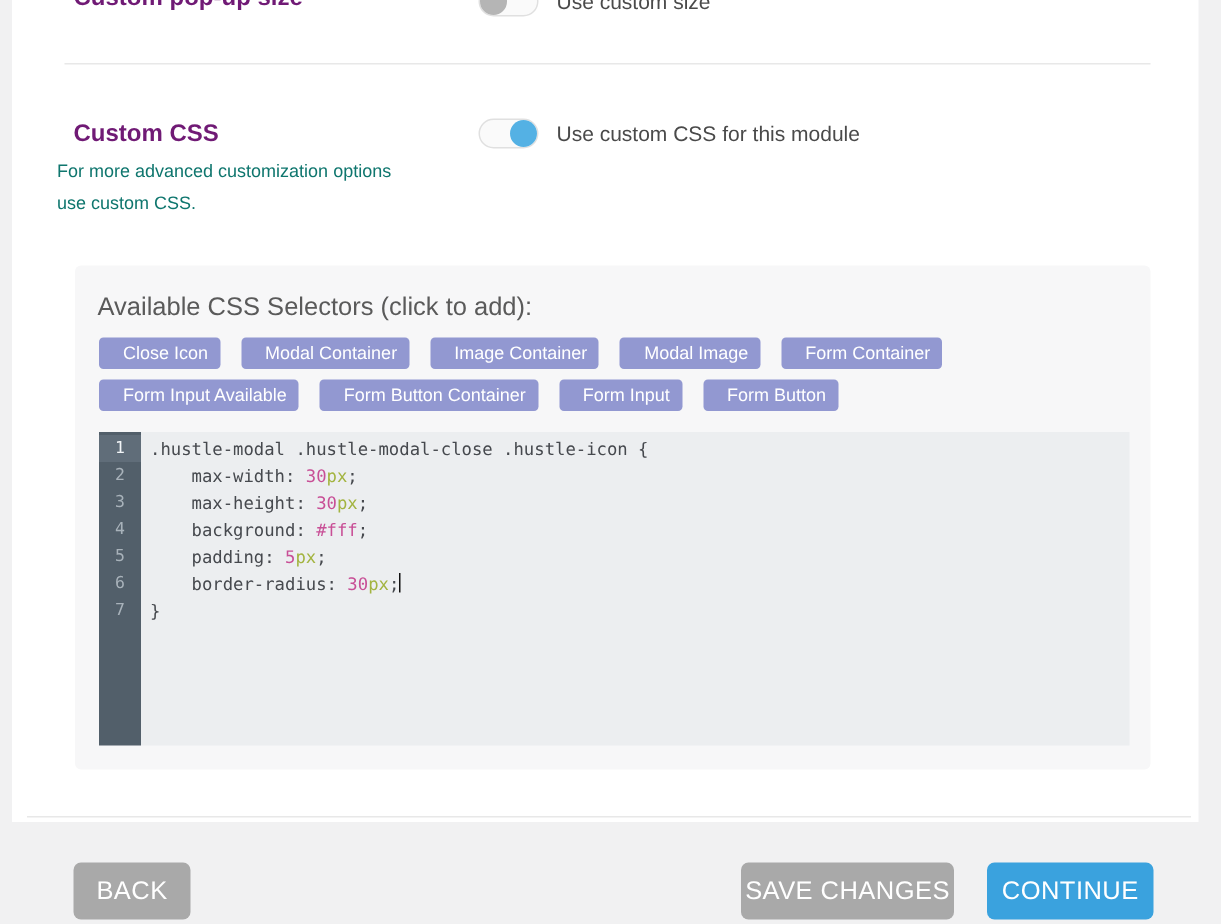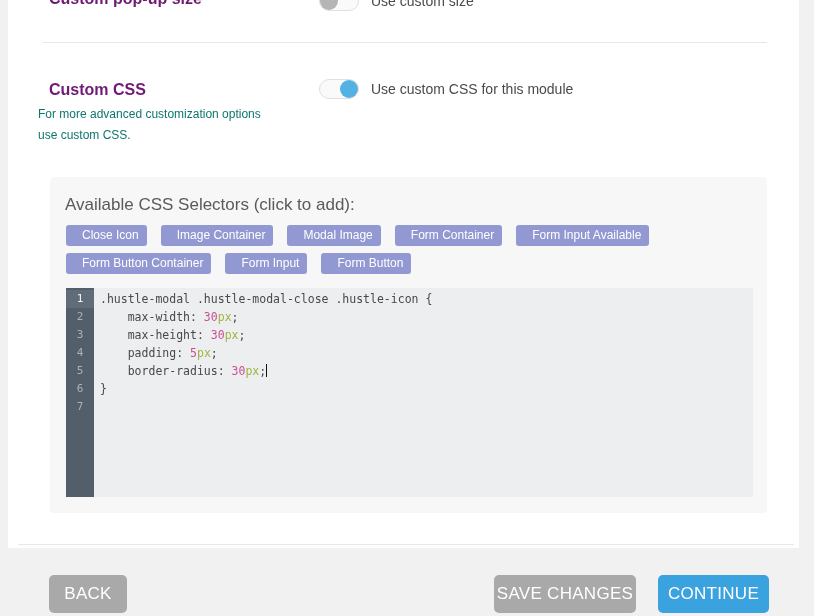--- a/index.html
+++ b/index.html
@@ -196,20 +196,21 @@
     <div class="desc-line" style="top:128px;">use custom CSS.</div>
     <div class="toggle on" style="left:311px; top:79px;">
       <span class="knob"></span>
     </div>
     <div class="row-toggle-label" style="left:363px; top:81px;">Use custom CSS for this module</div>
 
     <div class="panel">
       <div class="panel-heading">Available CSS Selectors (click to add):</div>
       <div class="tags">
           <button class="tag">Close Icon</button>
+          <button class="tag">Modal Container</button>
           <button class="tag">Image Container</button>
           <button class="tag">Modal Image</button>
           <button class="tag">Form Container</button>
           <button class="tag">Form Input Available</button>
           <button class="tag">Form Button Container</button>
           <button class="tag">Form Input</button>
           <button class="tag">Form Button</button>
         </div>
 
       <div class="editor">
@@ -219,20 +220,21 @@
             <div class="ln">3</div>
             <div class="ln">4</div>
             <div class="ln">5</div>
             <div class="ln">6</div>
             <div class="ln">7</div>
           </div>
         <div class="code-col">
             <div class="code-line"><span class="tok-default">.hustle-modal .hustle-modal-close .hustle-icon {</span></div>
             <div class="code-line"><span class="tok-default">    max-width: </span><span class="tok-number">30</span><span class="tok-unit">px</span><span class="tok-default">;</span></div>
             <div class="code-line"><span class="tok-default">    max-height: </span><span class="tok-number">30</span><span class="tok-unit">px</span><span class="tok-default">;</span></div>
+            <div class="code-line"><span class="tok-default">    background: </span><span class="tok-number">#fff</span><span class="tok-default">;</span></div>
             <div class="code-line"><span class="tok-default">    padding: </span><span class="tok-number">5</span><span class="tok-unit">px</span><span class="tok-default">;</span></div>
             <div class="code-line"><span class="tok-default">    border-radius: </span><span class="tok-number">30</span><span class="tok-unit">px</span><span class="tok-default">;</span><span class="caret"></span></div>
             <div class="code-line"><span class="tok-default">}</span></div>
           </div>
       </div>
     </div>
 
     <div class="divider" style="left:10px; top:544px; width:776px;"></div>
 
     <button class="btn gray btn-back">BACK</button>

